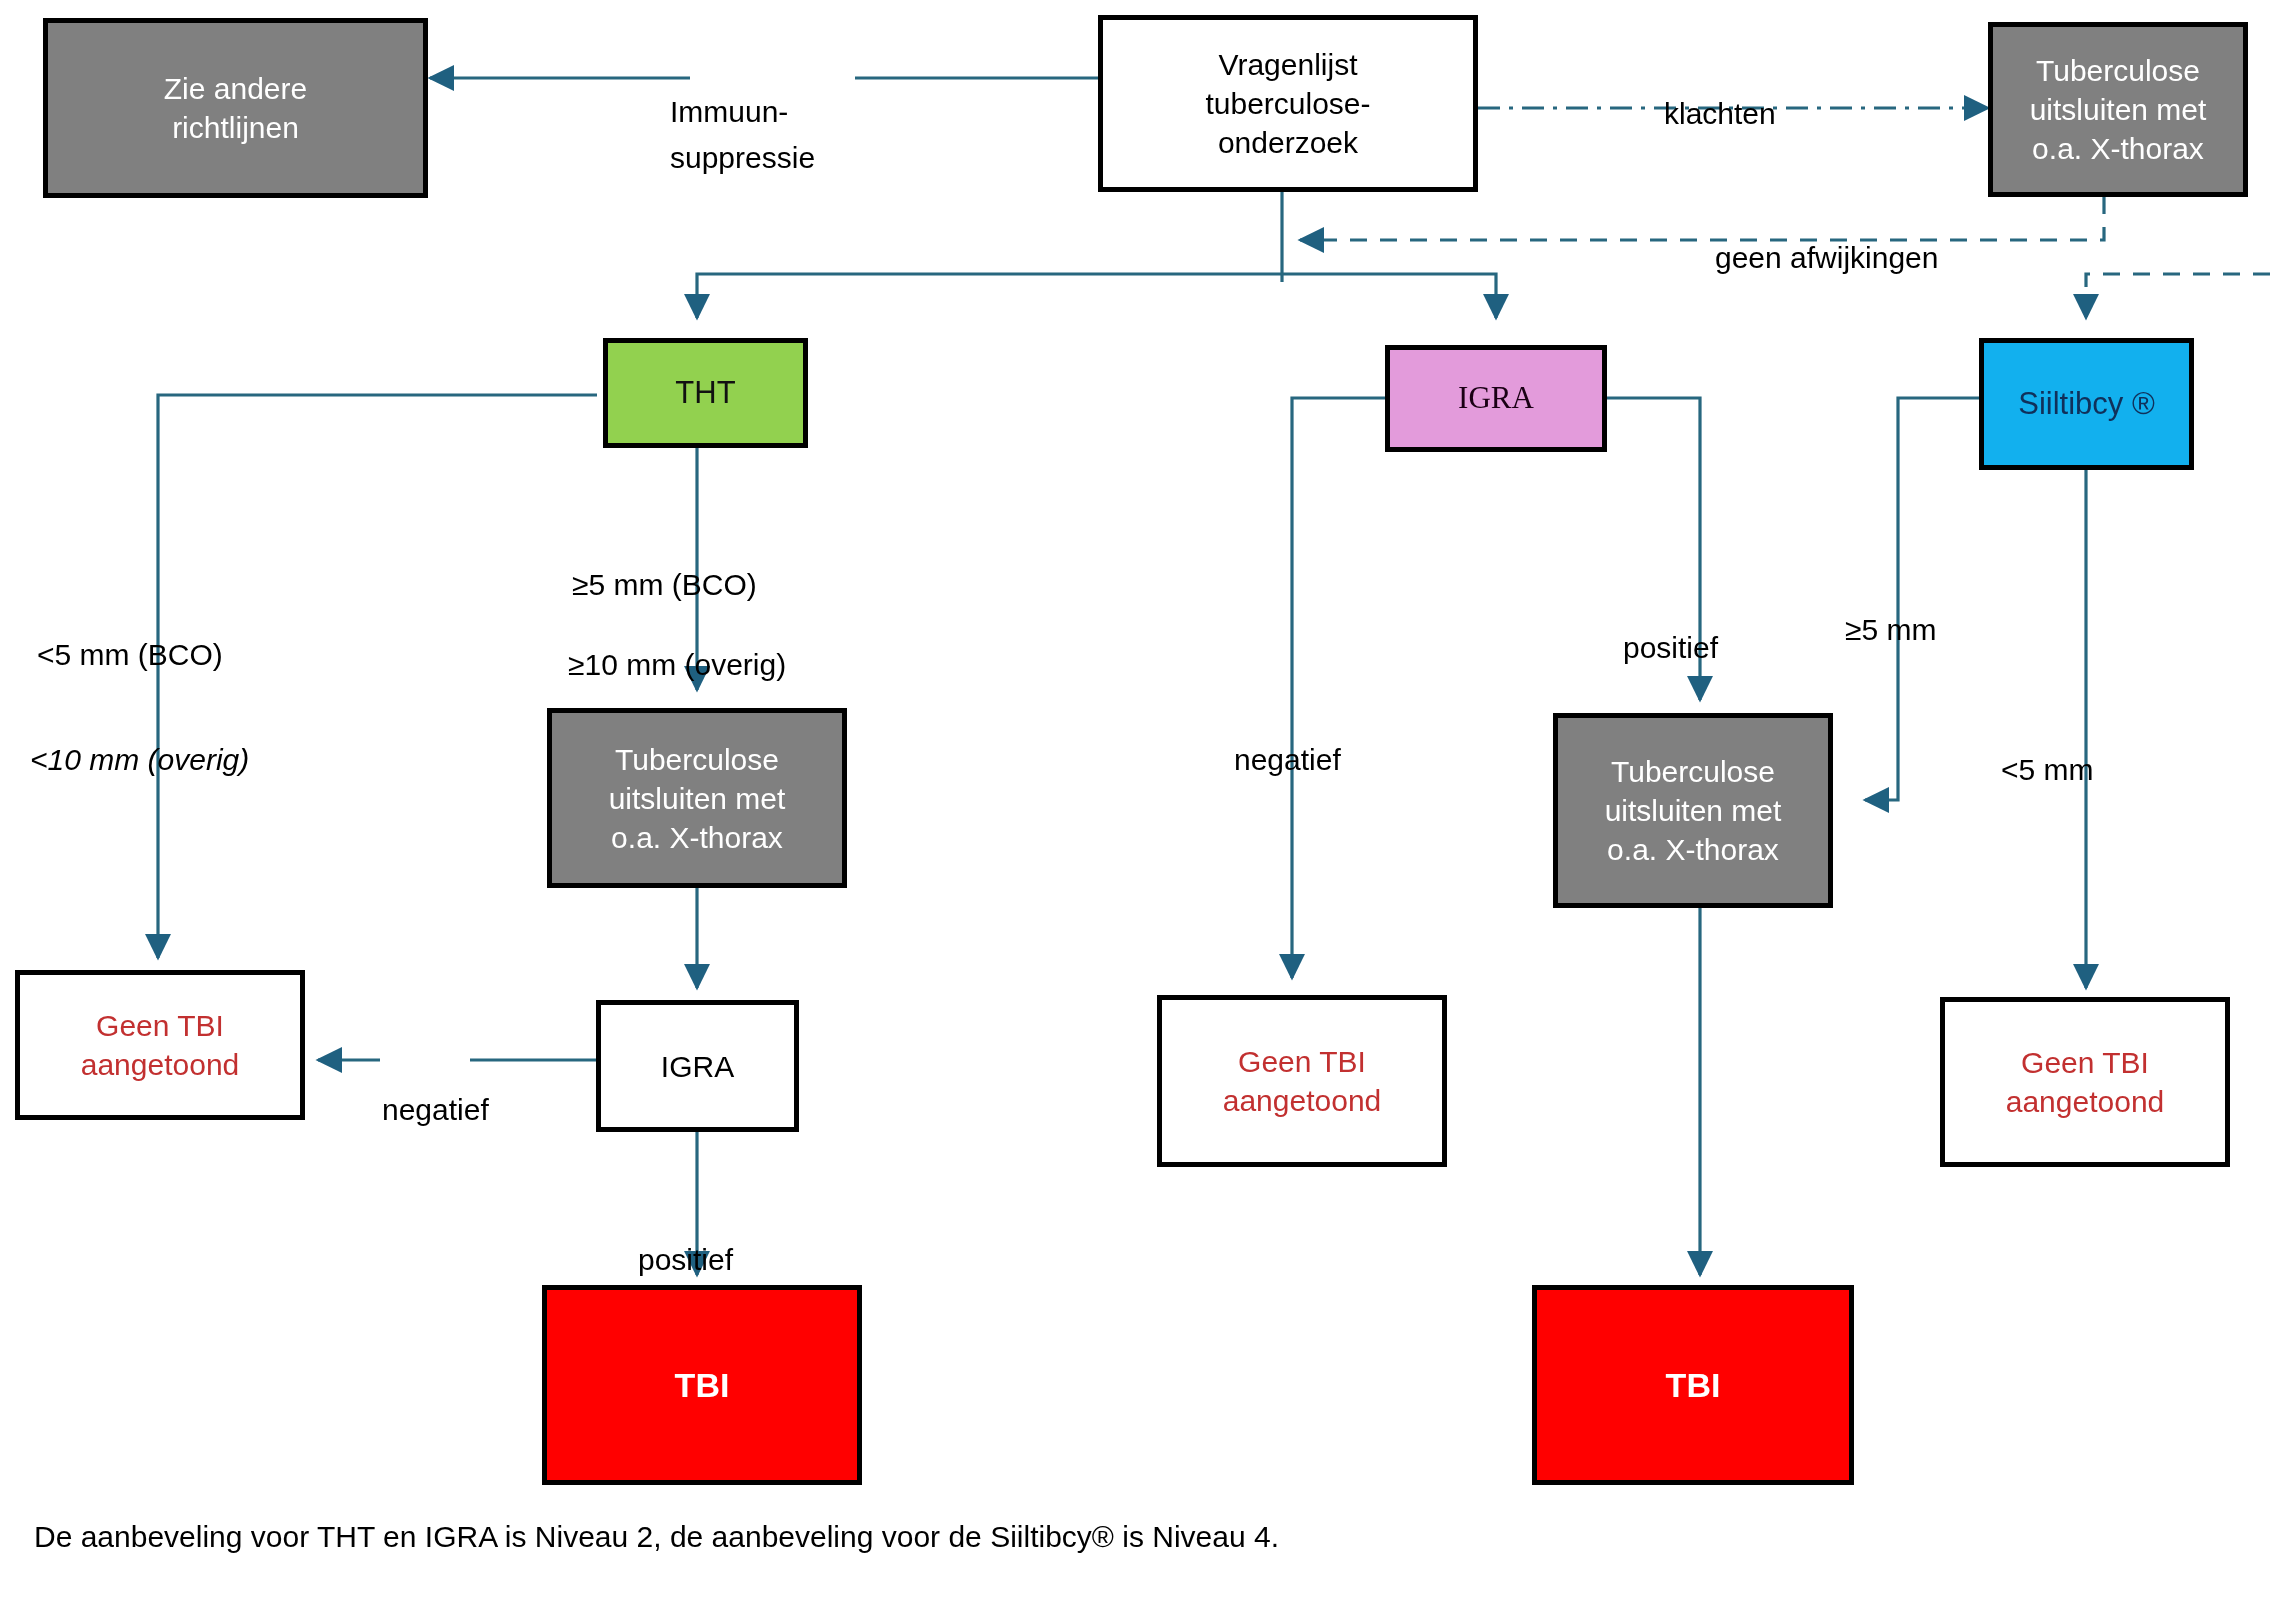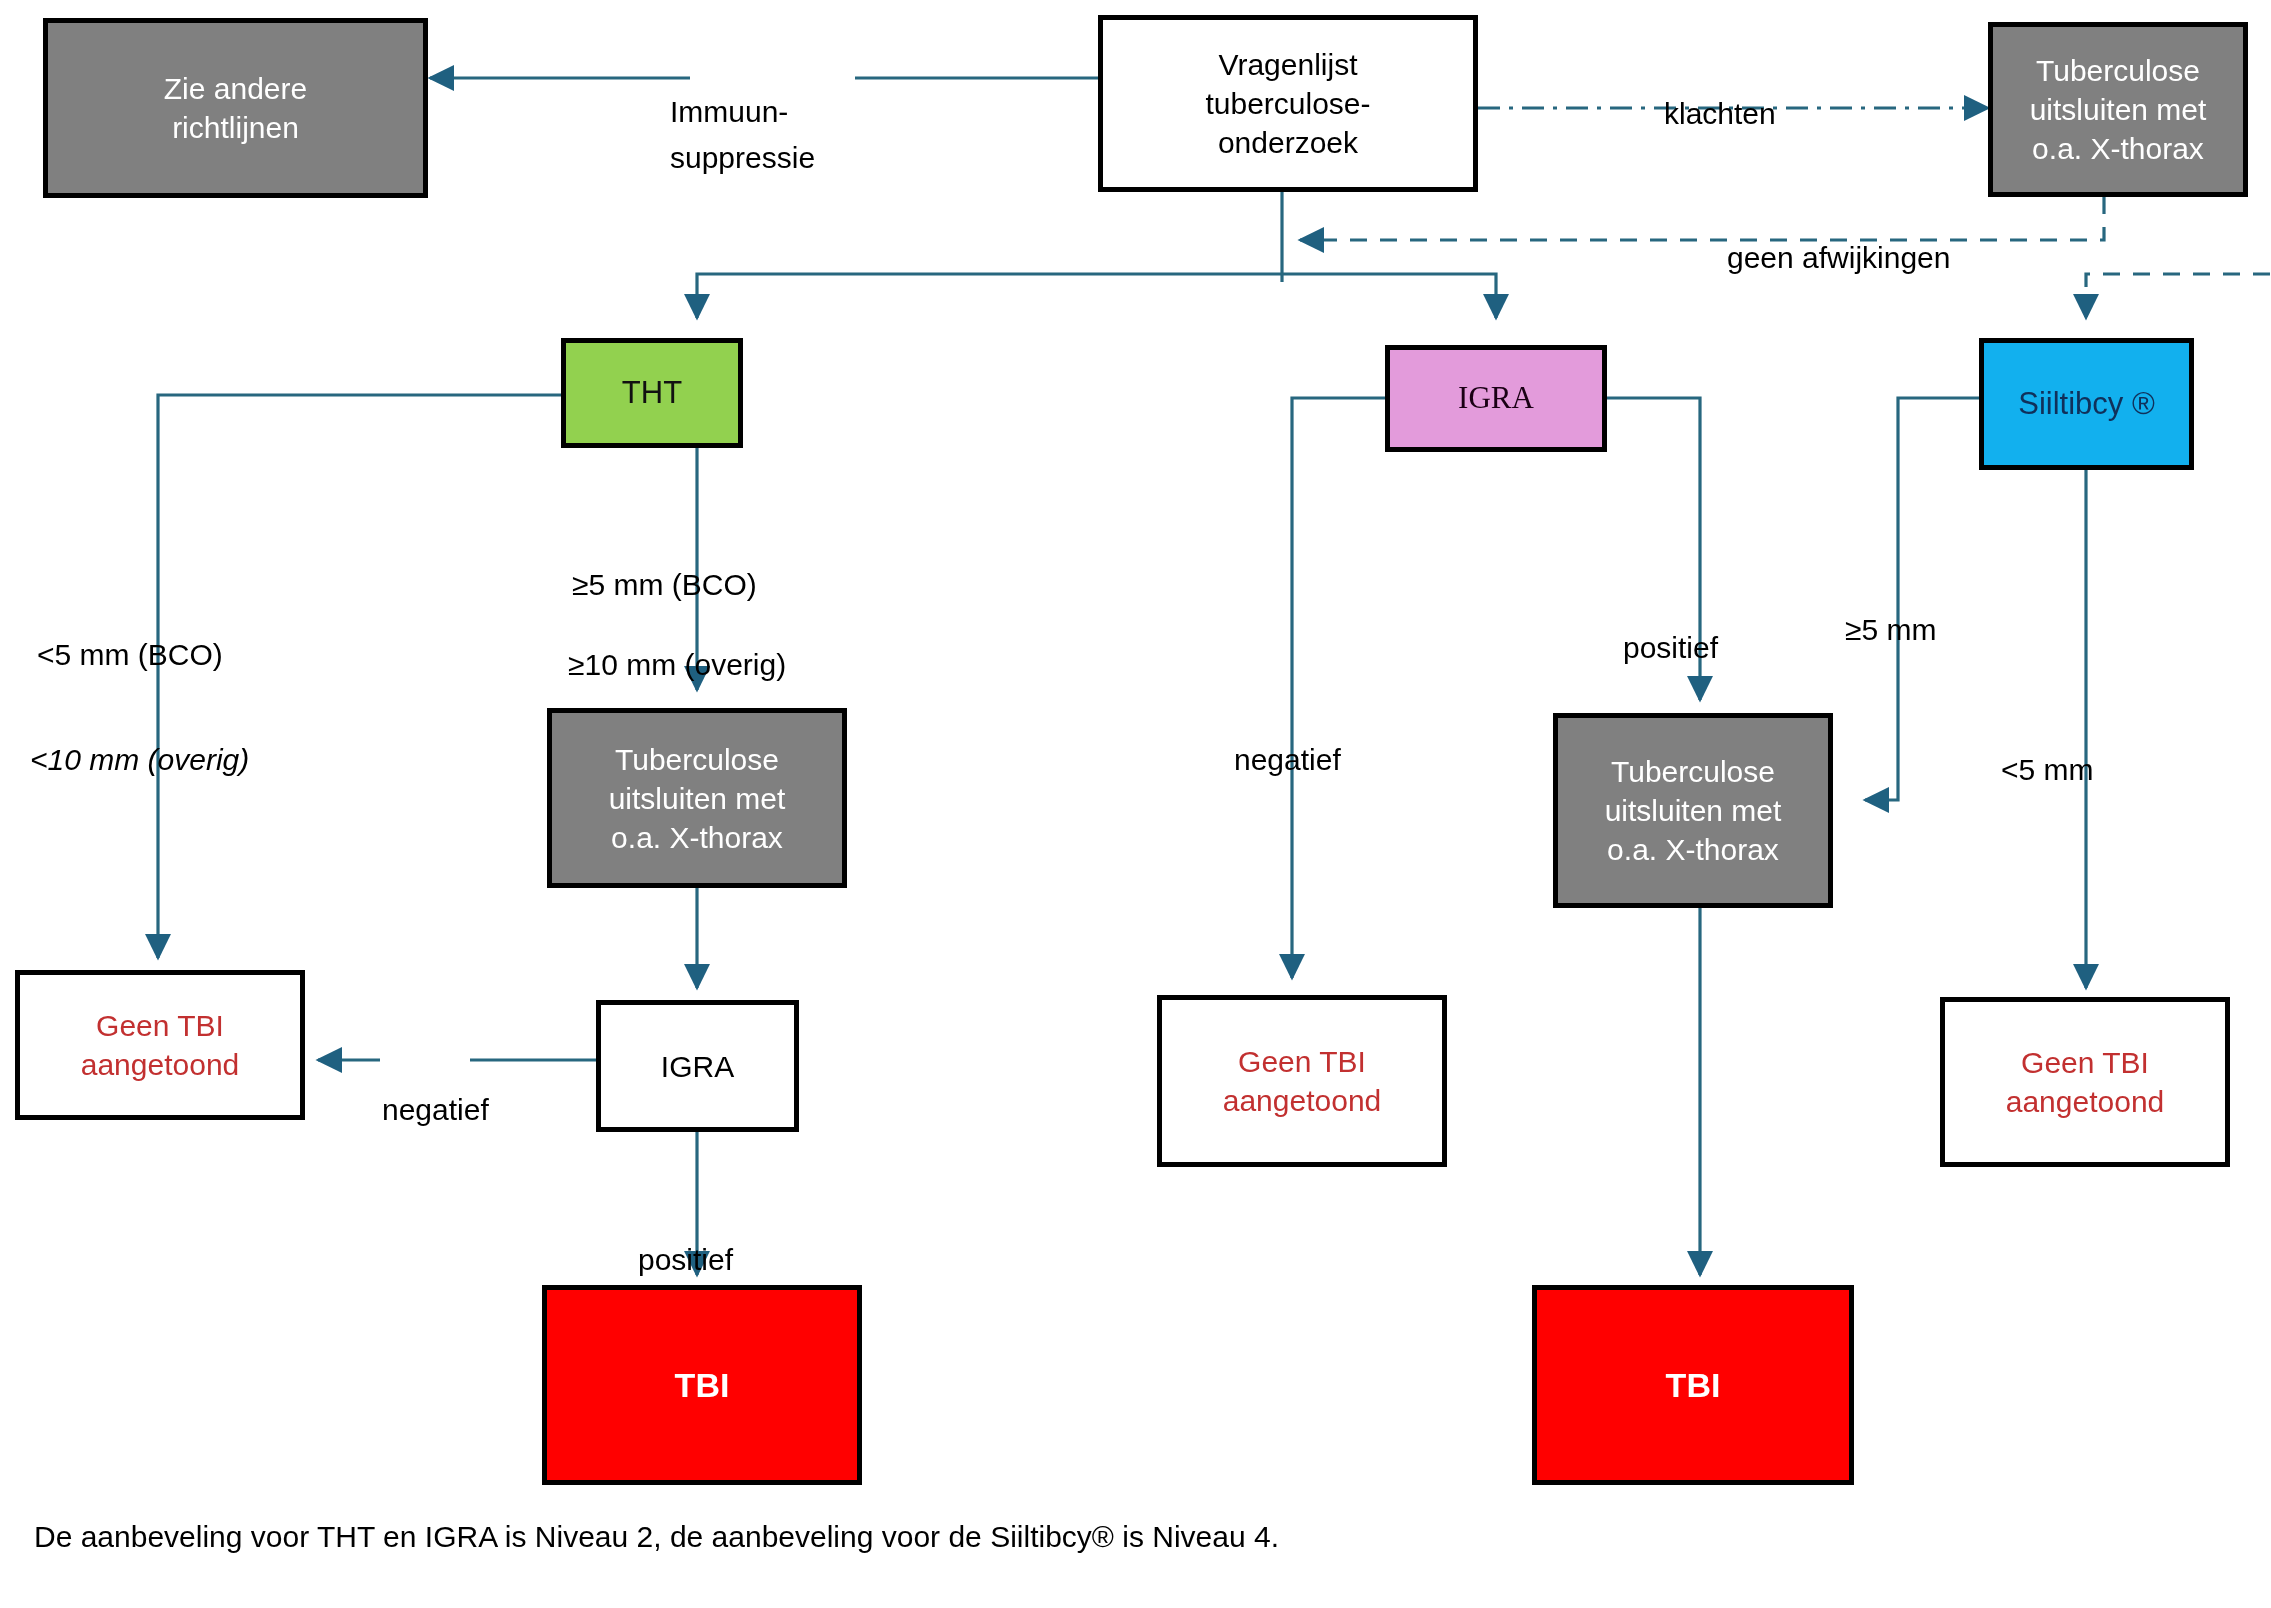--- a/index.html
+++ b/index.html
@@ -161,21 +161,21 @@
     <span class="txt">Zie andere
 richtlijnen</span>
   </div>
 
   <div class="node n-gray" style="left:1988px; top:22px; width:260px; height:175px;">
     <span class="txt">Tuberculose
 uitsluiten met
 o.a. X-thorax</span>
   </div>
 
-  <div class="node n-green" style="left:561px; top:338px; width:182px; height:110px;">
+  <div class="node n-green" style="left:603px; top:338px; width:205px; height:110px;">
     <span class="txt">THT</span>
   </div>
 
   <div class="node n-pink" style="left:1385px; top:345px; width:222px; height:107px;">
     <span class="txt">IGRA</span>
   </div>
 
   <div class="node n-blue" style="left:1979px; top:338px; width:215px; height:132px;">
     <span class="txt">Siiltibcy ®</span>
   </div>
@@ -221,21 +221,21 @@
 
   <div class="edge-label" style="left:670px; top:42px; text-align:left;">
     <span>Immuun-
 suppressie</span>
   </div>
 
   <div class="edge-label" style="left:1664px; top:44px;">
     <span>klachten</span>
   </div>
 
-  <div class="edge-label" style="left:1715px; top:188px;margin-left:12px;">
+  <div class="edge-label" style="left:1715px; top:188px;">
     <span>geen afwijkingen</span>
   </div>
 
   <div class="edge-label" style="left:572px; top:515px;">
     <span>≥5 mm (BCO)</span>
   </div>
 
   <div class="edge-label" style="left:568px; top:595px;">
     <span>≥10 mm (overig)</span>
   </div>

